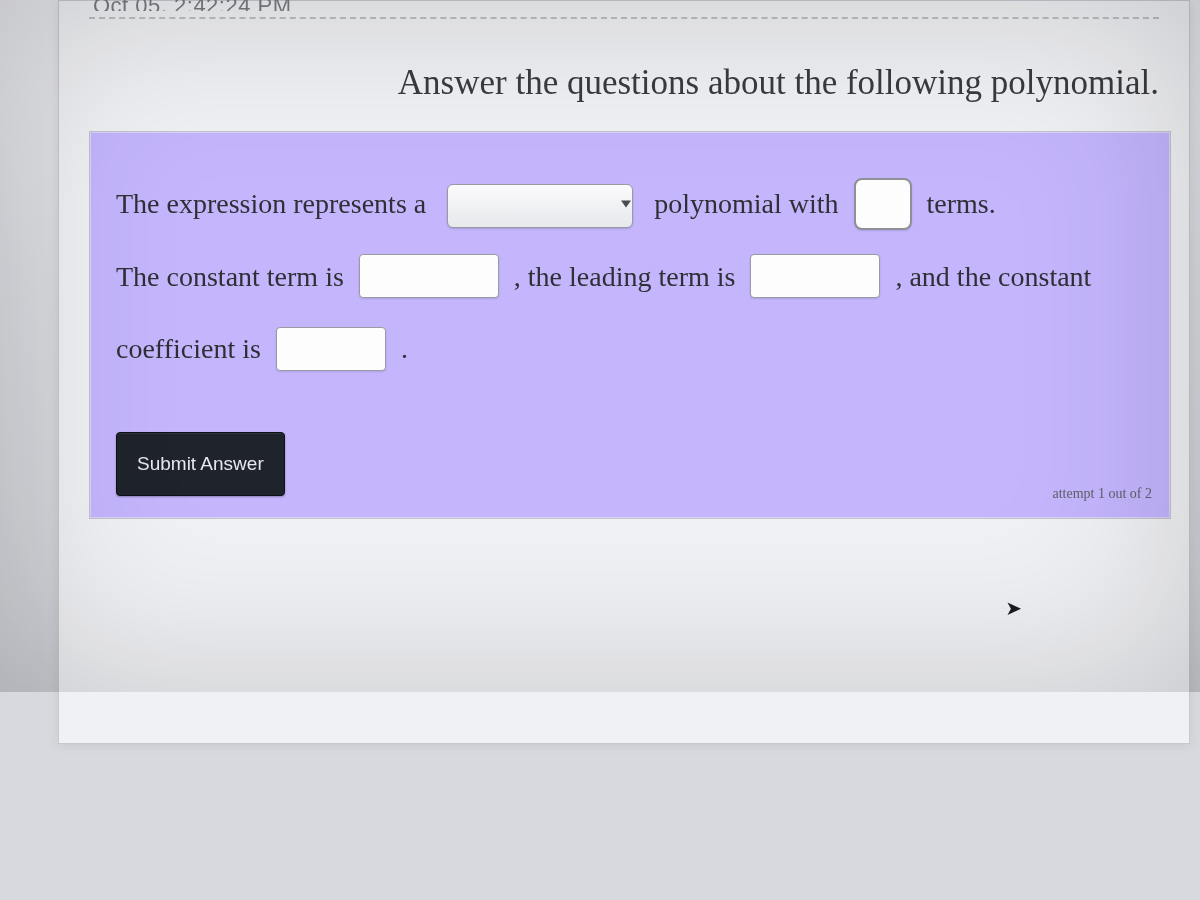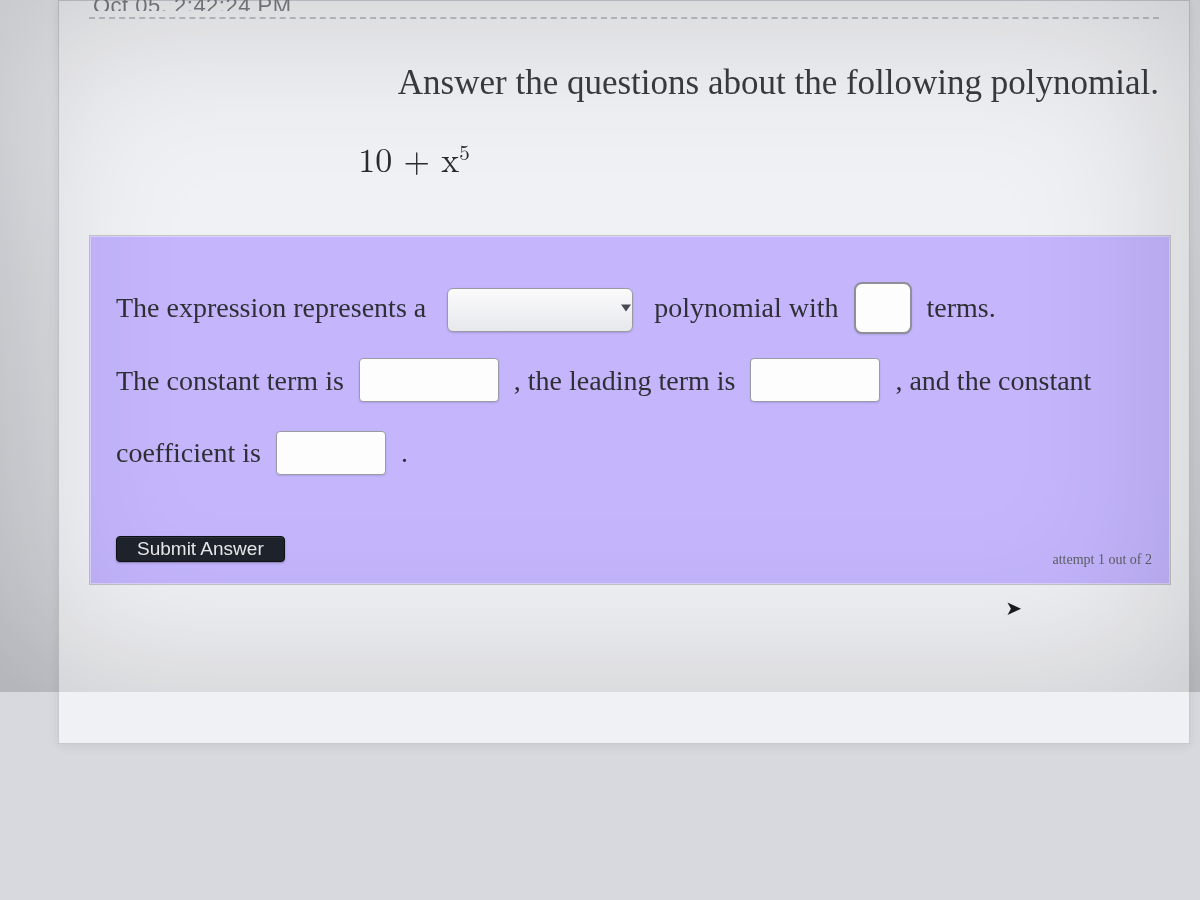--- a/index.html
+++ b/index.html
@@ -139,21 +139,21 @@
     margin: 0 8px;
     box-shadow: 0 1px 2px rgba(0,0,0,0.12);
   }
   .submit-row { margin-top: 48px; }
   .submit-btn {
     display: inline-block;
     background: #1f232b;
     color: #e7e8ec;
     font-family: Arial, sans-serif;
     font-size: 19px;
-    padding: 1px 20px;
+    padding: 20px 20px;
     border: 1px solid #0e1116;
     border-radius: 4px;
     box-shadow: 0 1px 2px rgba(0,0,0,0.3), inset 0 1px 0 rgba(255,255,255,0.08);
     cursor: pointer;
   }
   .attempt {
     position: absolute;
     right: 18px;
     bottom: 16px;
     font-size: 14px;
@@ -192,23 +192,20 @@
 </head>
 <body>
 
 <div class="screen">
   <div class="page" style="height: 744px;">
     <div class="timestamp">Oct 05, 2:42:24 PM</div>
     <hr class="dashed-sep">
 
     <div class="prompt">Answer the questions about the following polynomial.</div>
 
-    <div class="poly">
-      <span>10 + x</span><sup>5</sup>
-    </div>
 
     <div class="answer-card">
       <div class="sentence">
         <span>The expression represents a</span>
         <span class="select-wrap">
           <select class="blank-select" value="">
             <option></option>
           </select>
         </span>
         <span>polynomial with</span>

